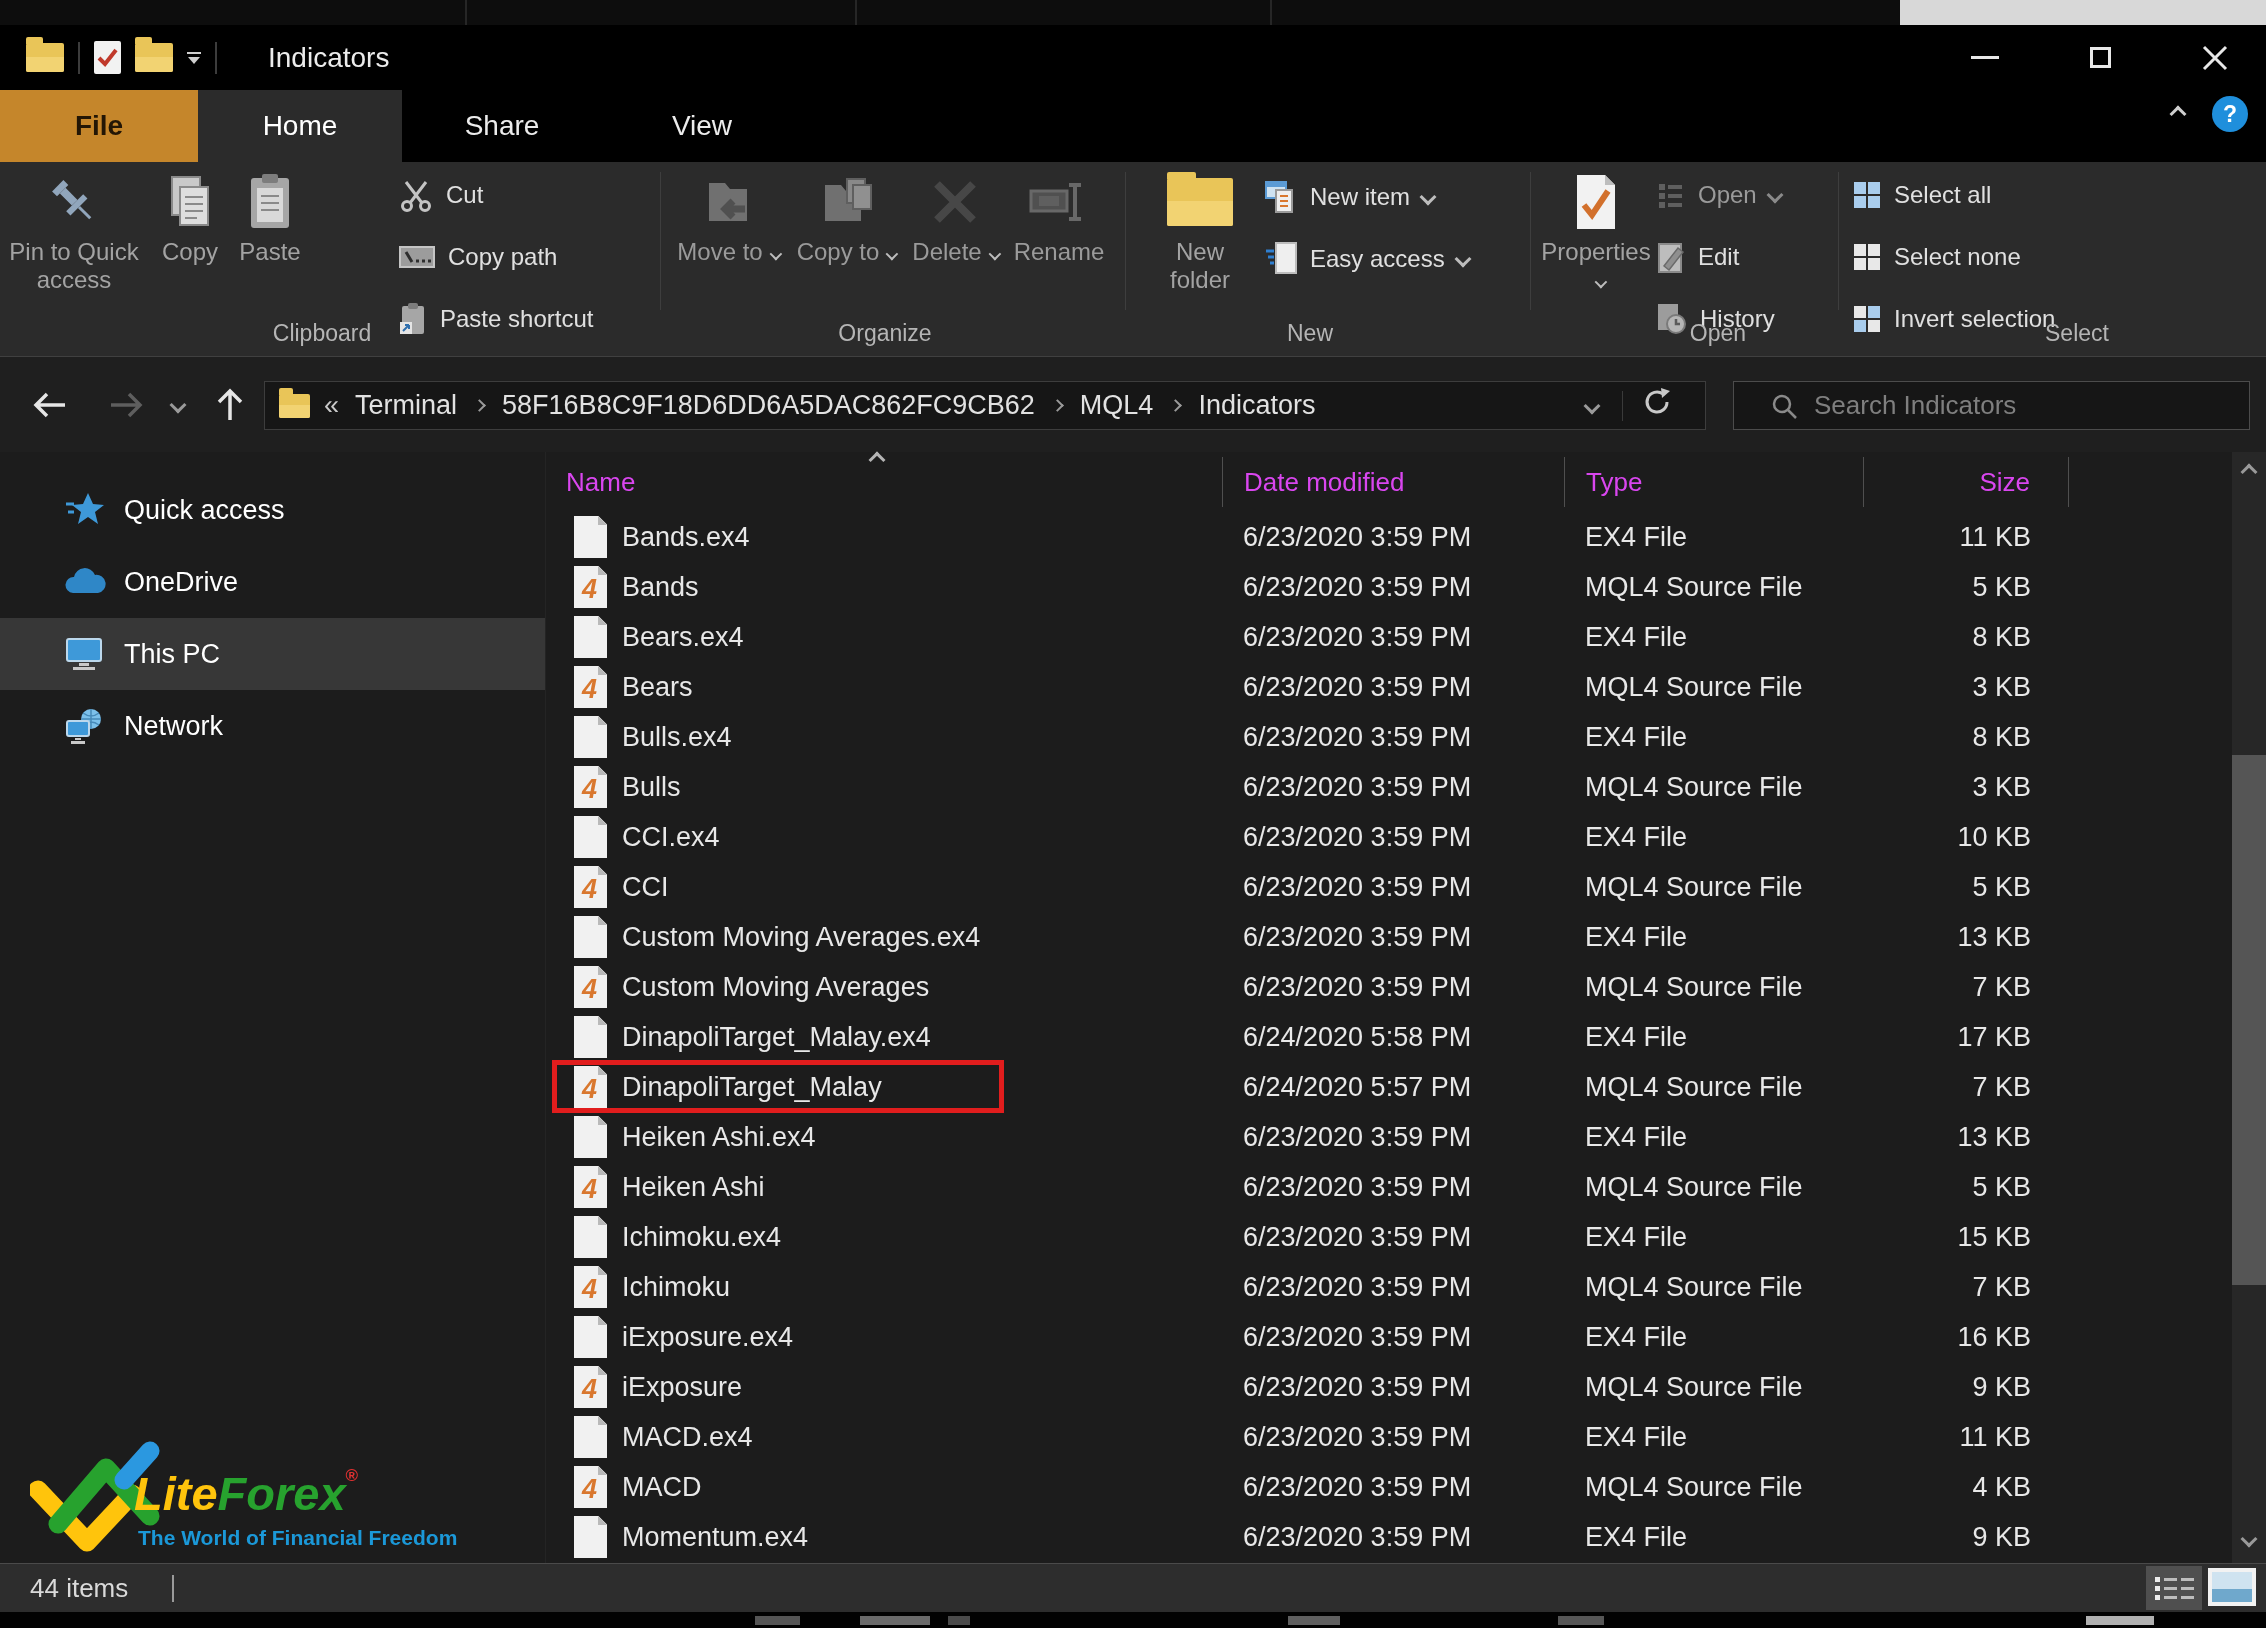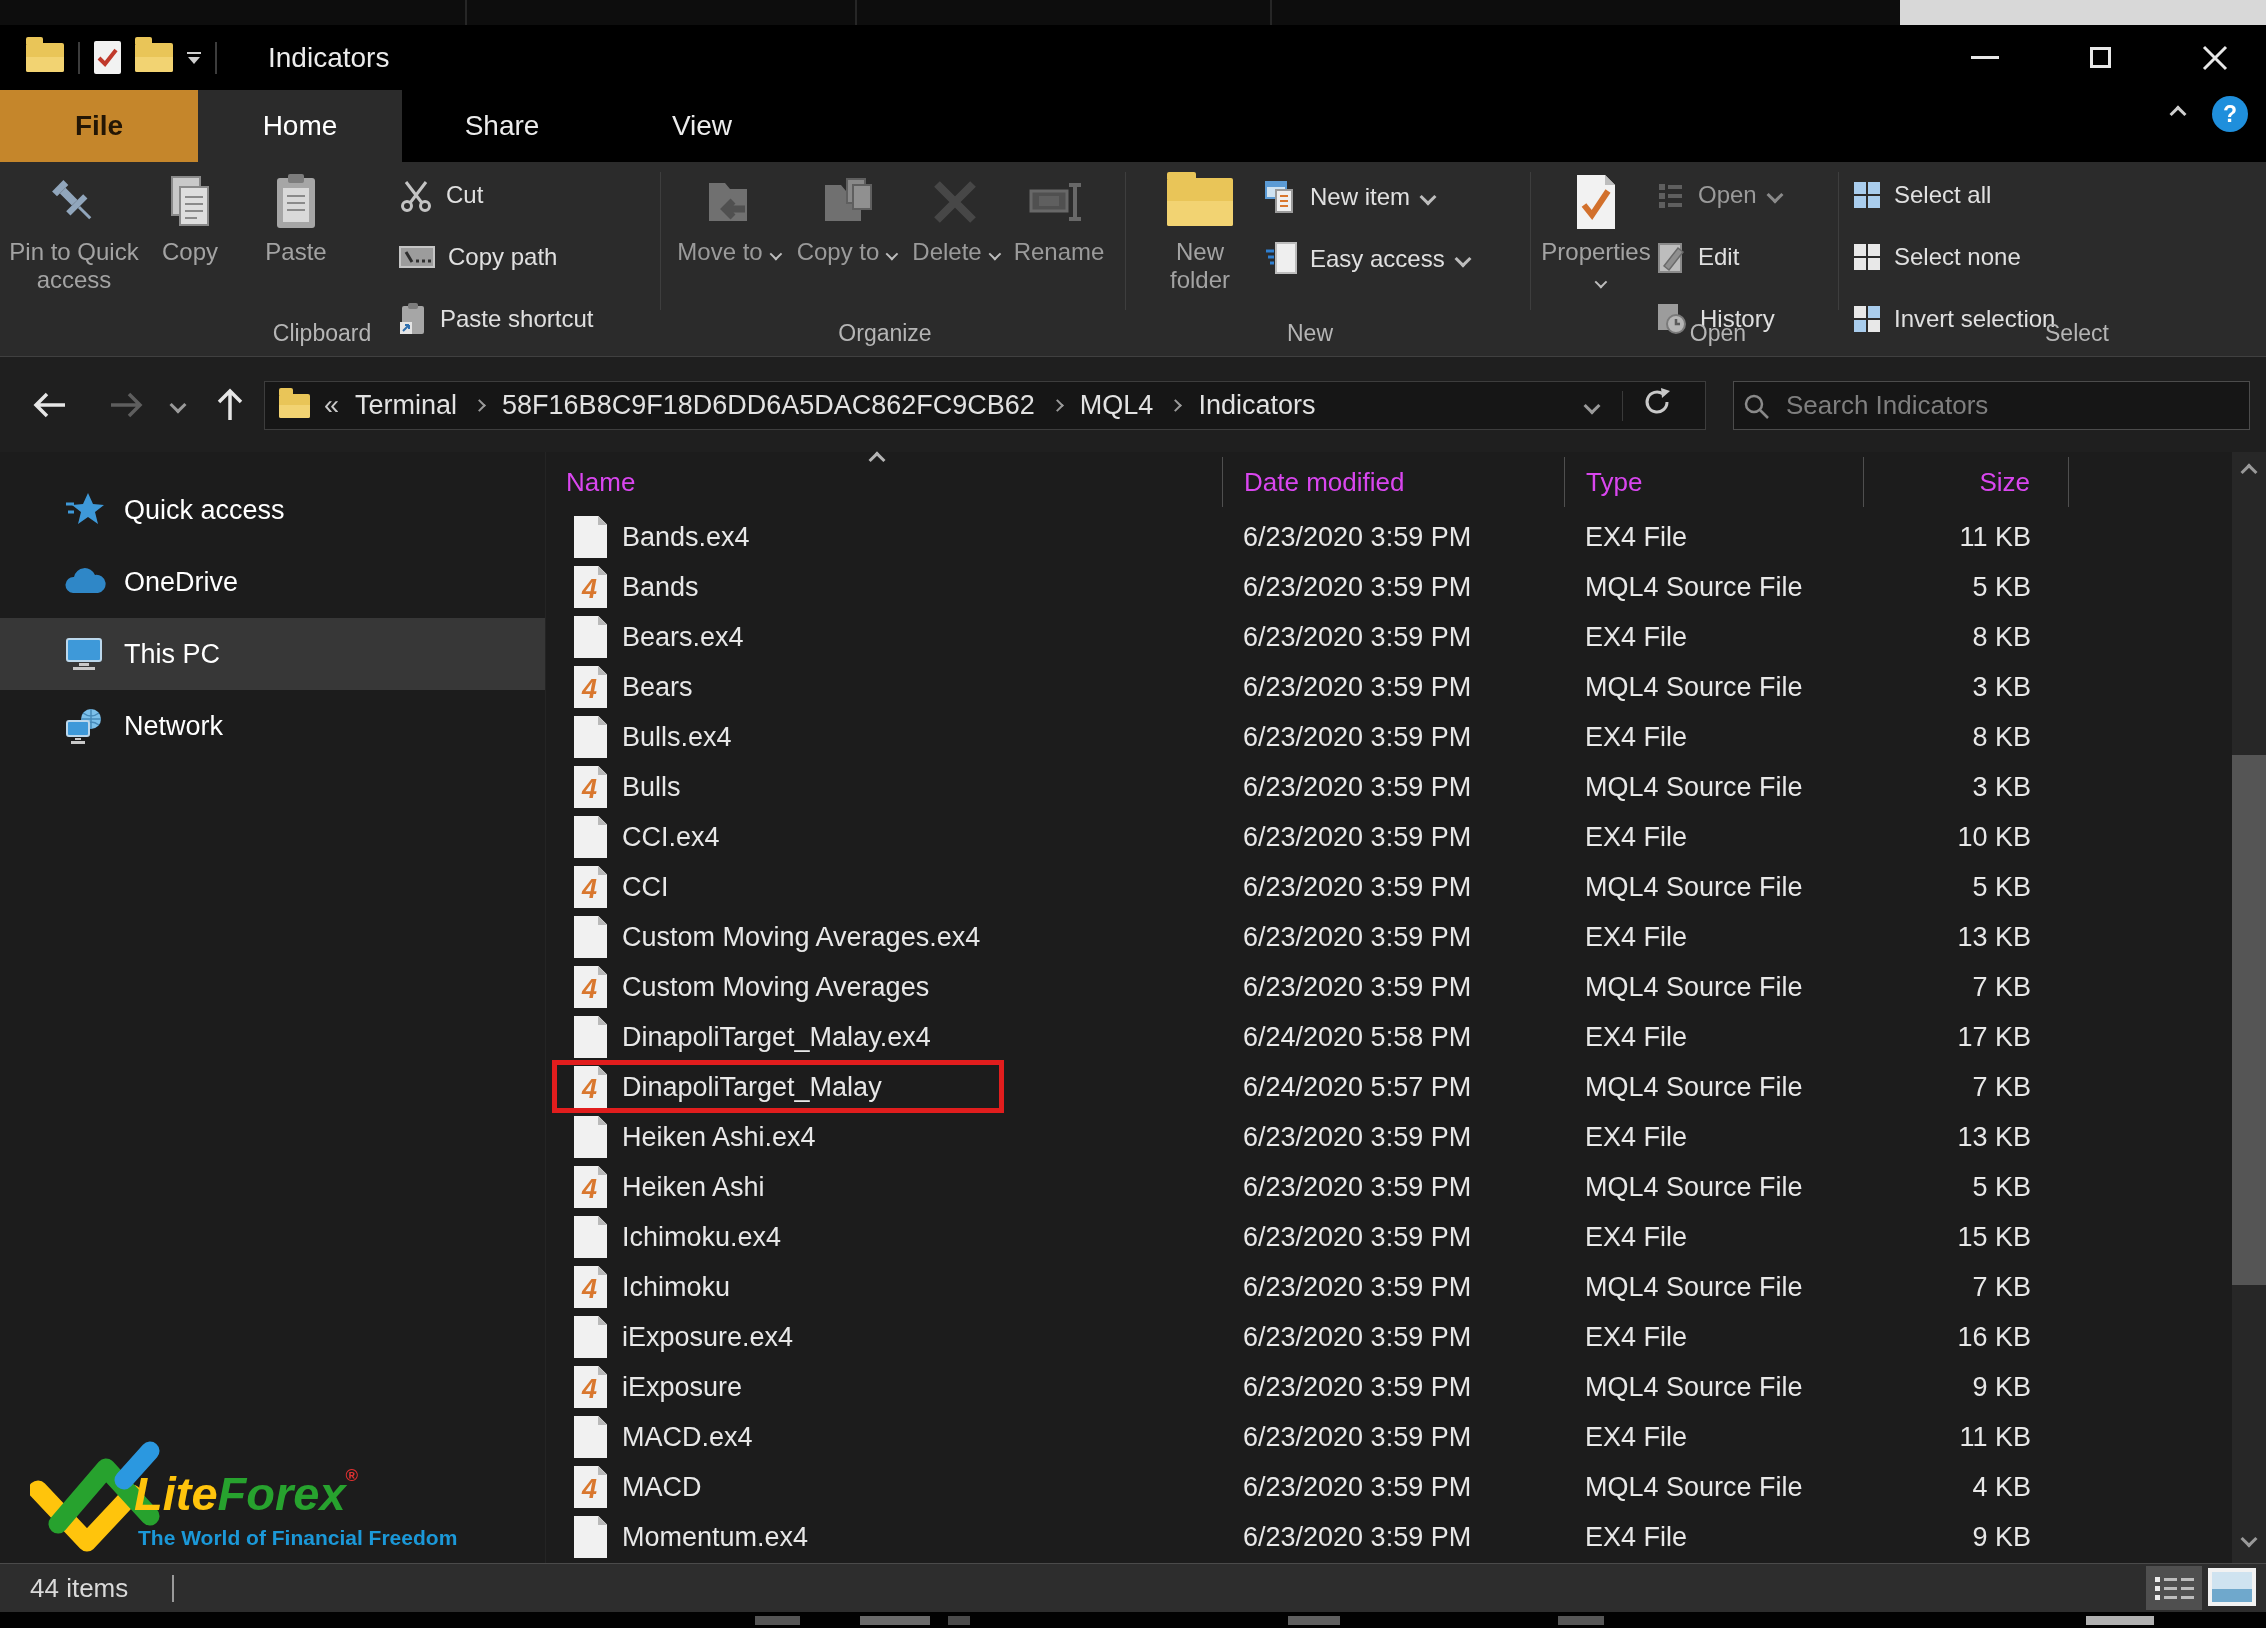--- a/index.html
+++ b/index.html
@@ -71,21 +71,21 @@
              border:1px solid #3d3d3d; display:flex; align-items:center; padding:0 14px; color:#e2e2e2; font-size:27px; }
   .crumb-prefix { color:#c9c9c9; margin:0 10px 0 14px; font-size:27px; }
   .crumb-seg { padding:0 6px; white-space:nowrap; }
   .crumb-chev { width:9px; height:9px; border-right:2px solid #9a9a9a; border-bottom:2px solid #9a9a9a;
                 transform:rotate(-45deg); margin:0 12px; flex:none; }
   #address .spacer { flex:1; }
   .addr-dd { margin:0 24px; }
   .addr-sep { width:1px; height:30px; background:#3a3a3a; }
   #refresh { margin:0 18px; }
   #search-box { position:absolute; left:1733px; top:24px; width:517px; height:49px; background:#161616;
-                border:1px solid #4c4c4c; display:flex; align-items:center; gap:16px; padding:0 8px; }
+                border:1px solid #4c4c4c; display:flex; align-items:center; gap:16px; padding:0 36px; }
   #search-input { flex:1; background:transparent; border:none; outline:none; color:#e0e0e0;
                   font-size:26px; font-family:"Liberation Sans",sans-serif; }
   #search-input::placeholder { color:#7f7f7f; }
 
   
   #content { left:0; top:452px; width:2266px; height:1111px; background:#1c1c1c; }
   #sidebar { position:absolute; left:0; top:0; width:545px; height:100%; padding-top:22px; }
   .side-item { height:72px; display:flex; align-items:center; gap:18px; padding-left:62px;
                color:#ffffff; font-size:27px; }
   .side-item.selected { background:#373737; }
@@ -213,21 +213,21 @@
     <div class="bigbtn" style="left:142px;width:96px;">
       <span class="iconbox" style="height:64px">
         <svg width="56" height="58" viewBox="0 0 56 58">
           <rect x="10" y="4" width="28" height="38" fill="#c9c9c9" stroke="#8a8a8a" stroke-width="2"></rect>
           <rect x="18" y="14" width="28" height="38" fill="#dedede" stroke="#8a8a8a" stroke-width="2"></rect>
           <path d="M23 24 h18 M23 31 h18 M23 38 h18 M23 45 h12" stroke="#8a8a8a" stroke-width="2"></path>
         </svg>
       </span>
       <span class="biglabel">Copy</span>
     </div>
-    <div class="bigbtn" style="left:250px;width:92px;">
+    <div class="bigbtn" style="left:224px;width:92px;">
       <span class="iconbox" style="height:64px">
         <svg width="50" height="60" viewBox="0 0 50 60">
           <rect x="6" y="6" width="38" height="50" rx="3" fill="#a6a6a6"></rect>
           <rect x="17" y="2" width="16" height="9" rx="2" fill="#7d7d7d"></rect>
           <rect x="12" y="16" width="26" height="34" fill="#d9d9d9"></rect>
           <path d="M16 24 h18 M16 31 h18 M16 38 h18" stroke="#8a8a8a" stroke-width="2"></path>
         </svg>
       </span>
       <span class="biglabel">Paste</span>
     </div>

